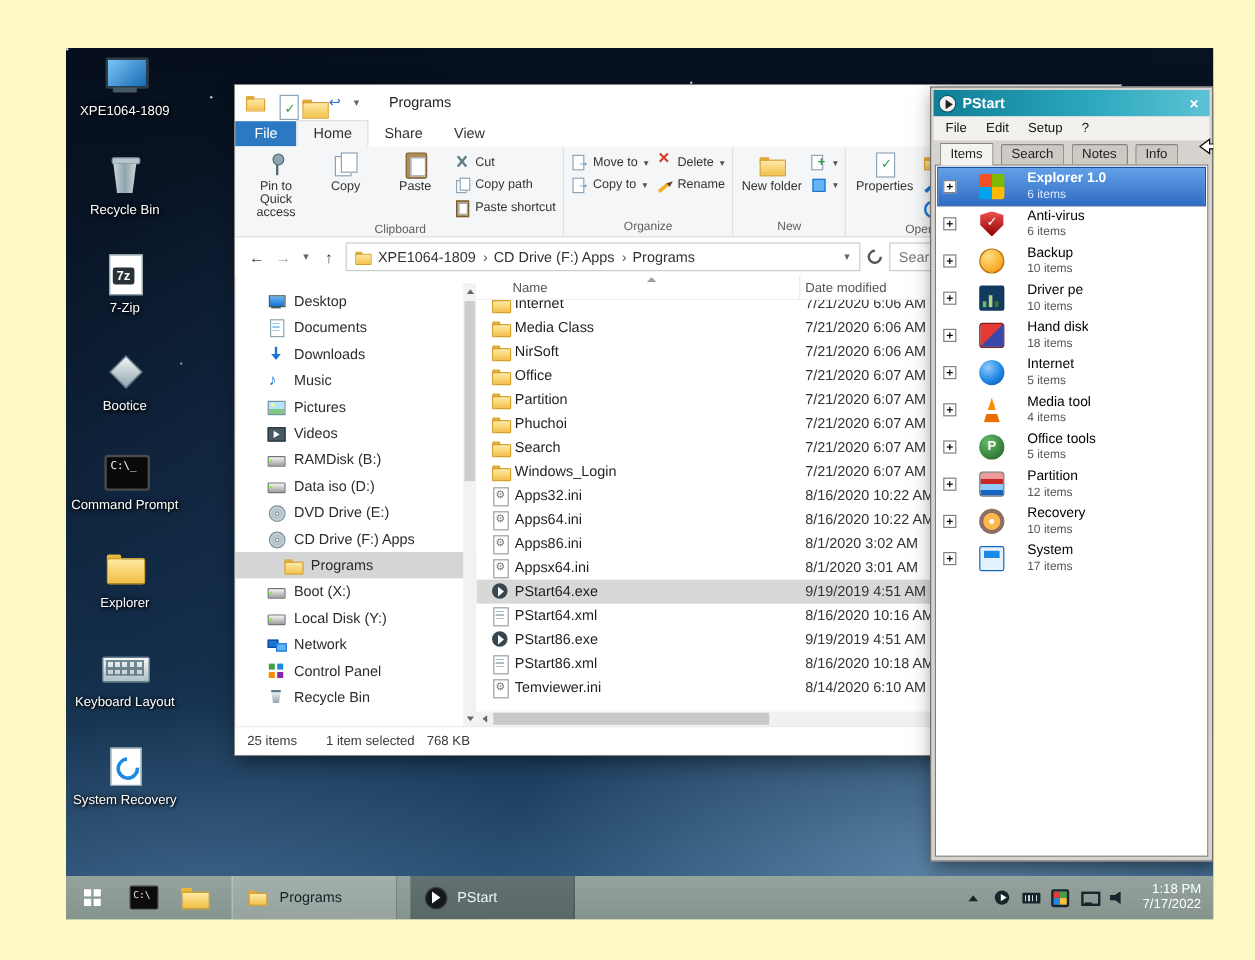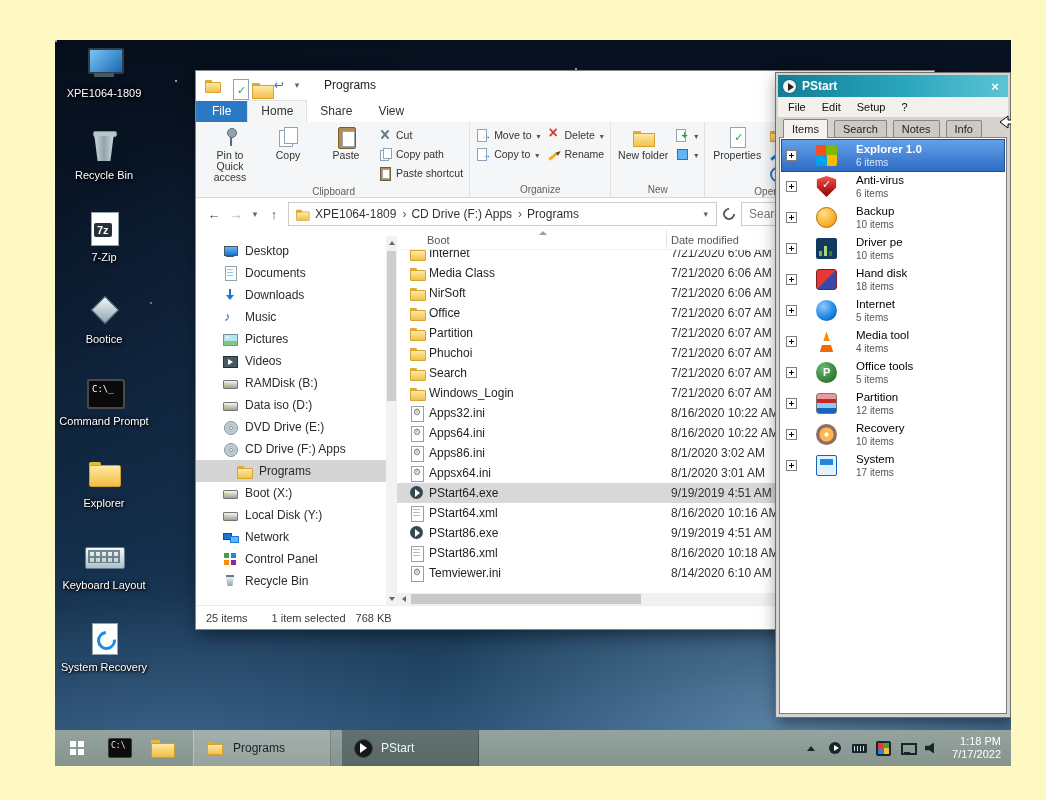--- a/index.html
+++ b/index.html
@@ -522,21 +522,21 @@
       <span class="vs-thumb"></span>
       <span class="vs-btn down">
                 <span class="tri-down"></span>
               </span>
      </div>
     </div>
 
     <div class="filearea">
      <div class="fheader">
       <span class="hsort"></span>
-      <span class="hname">Boot</span>
+      <span class="hname">Name</span>
       <span class="hdate">Date modified</span>
      </div>
      <div class="frows">
 
        <div class="frow clipped">
         <span class="fic ic-folder-icon"></span>
         <span class="fname">Internet</span>
         <span class="fdate">7/21/2020 6:06 AM</span>
        </div>
 

